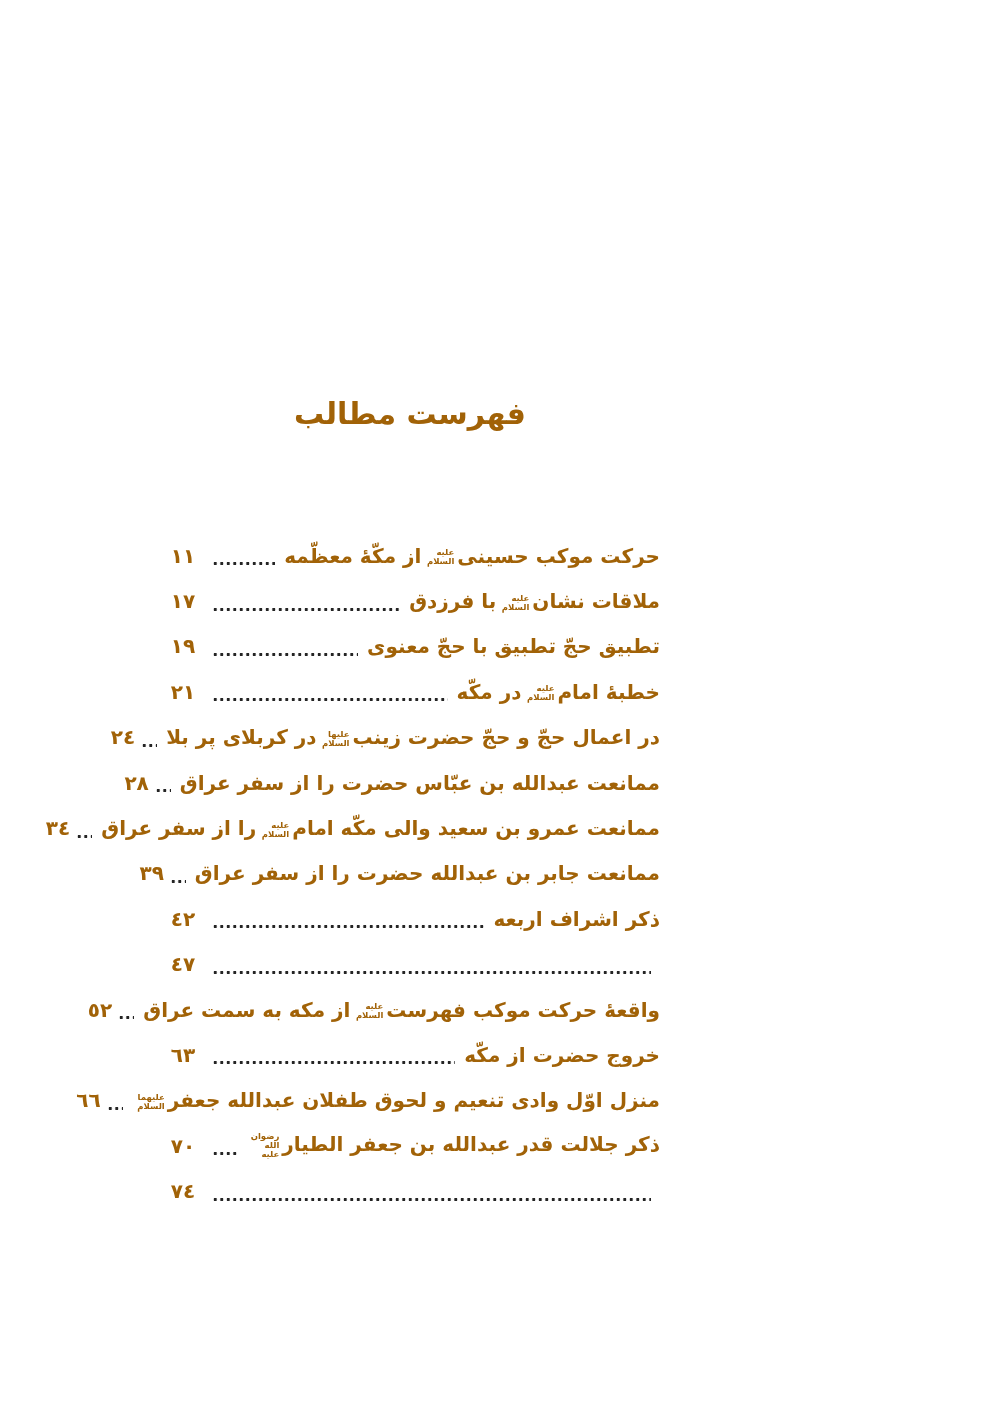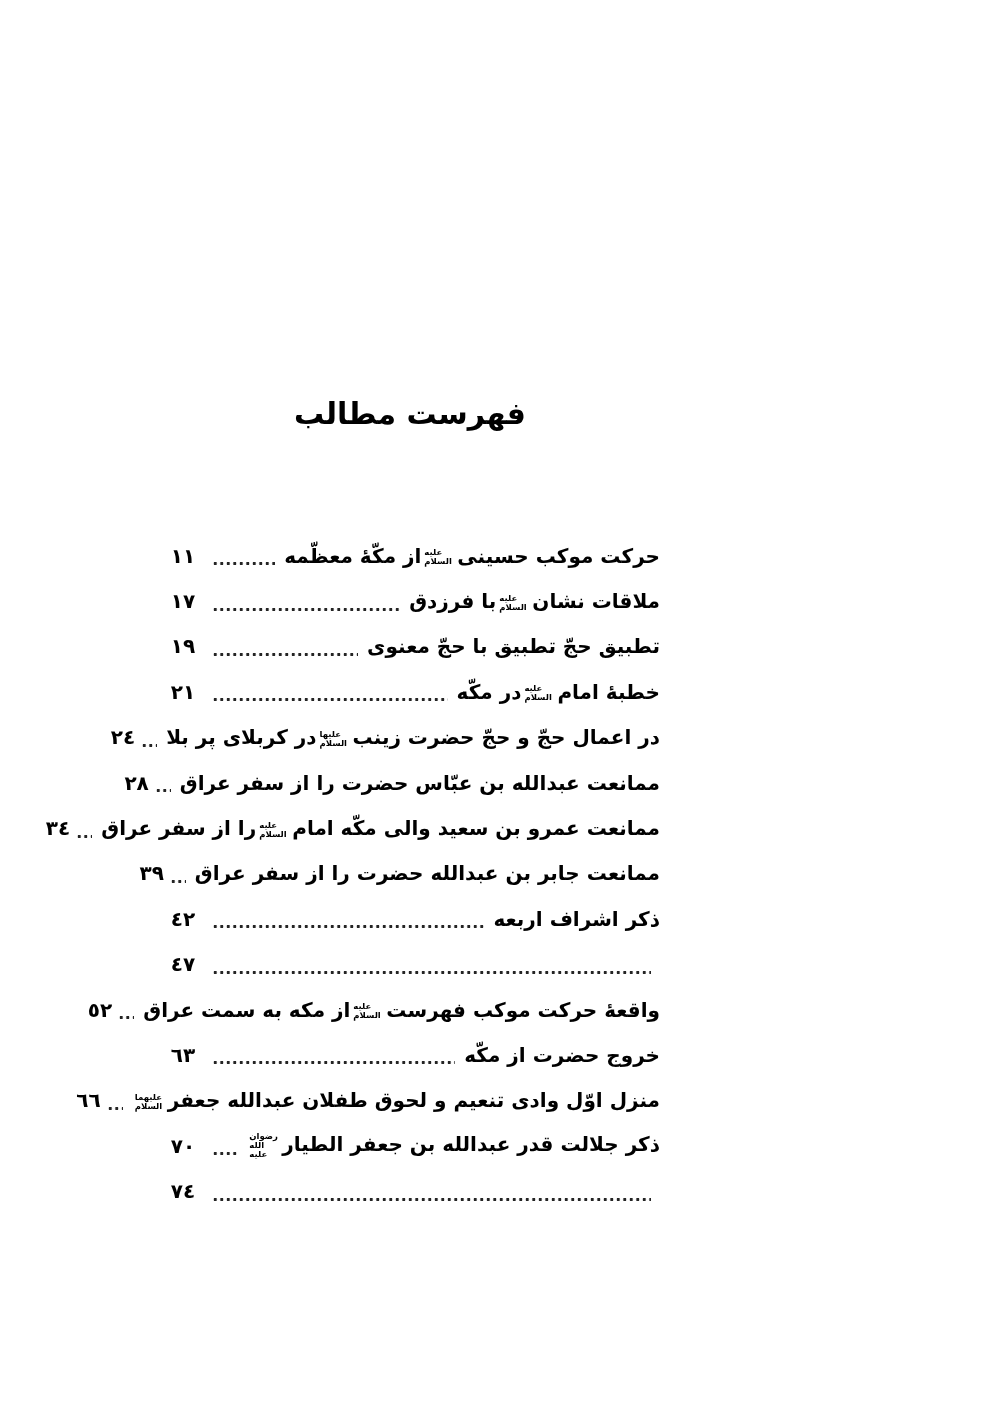--- a/index.html
+++ b/index.html
@@ -7,21 +7,21 @@
     padding: 0;
     background: #ffffff;
   }
   .page {
     position: relative;
     width: 820px;
     height: 1412px;
     background: #ffffff;
     overflow: hidden;
     font-family: "DejaVu Sans", sans-serif;
-    color: #000000;
+    color: #a16207;
   }
   .toc-title {
     margin: 0;
     padding-top: 396px;
     text-align: center;
     direction: rtl;
     font-size: 30px;
     font-weight: bold;
     letter-spacing: 0;
   }
@@ -39,21 +39,21 @@
   }
   .entry-text {
     white-space: nowrap;
   }
   .honorific {
     display: inline-block;
     width: 30px;
     font-size: 8.5px;
     font-weight: bold;
     line-height: 1.05;
-    text-align: left;
+    text-align: right;
     vertical-align: middle;
     margin: 0 3px;
     white-space: normal;
   }
   .honorific:empty { display: none; }
   .dot-leader {
     flex: 1;
     min-width: 16px;
     height: 5px;
     margin: 0 9px 0 6px;

